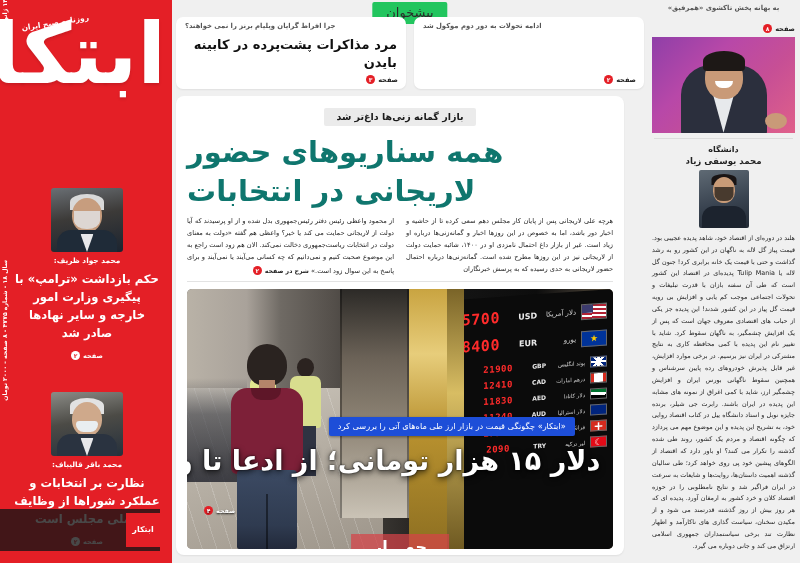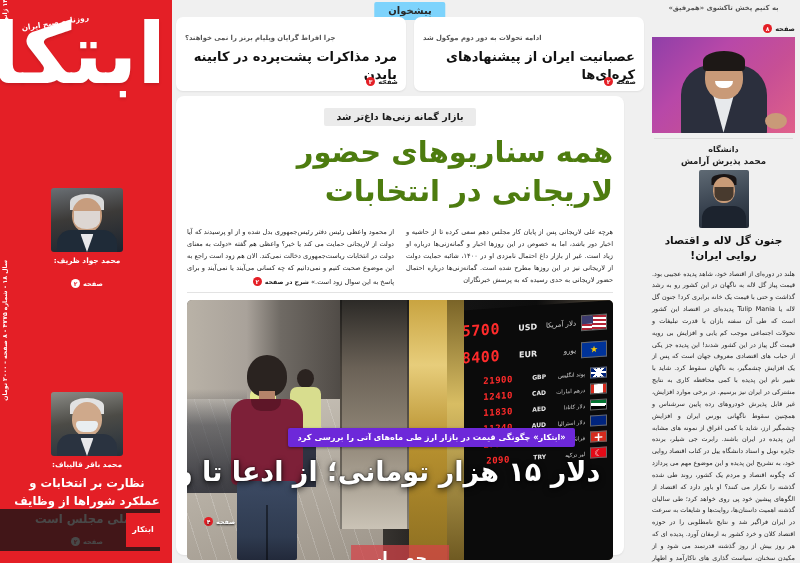--- a/index.html
+++ b/index.html
@@ -166,33 +166,33 @@
   .wm-text {
     color: #ffffff; font-size: 11.5px; font-weight: 700;
     line-height: 1.15; direction: ltr; text-align: left;
     font-family: "Liberation Sans", sans-serif;
   }
 
   
   .topstrip { position: absolute; top: 0; right: 156px; left: 176px; height: 92px; }
   .peshkhan {
     position: absolute; top: 2px; left: 50%; transform: translateX(-50%);
-    background: #7dd3fc; color: #2a2a2a;
-    font-size: 10px; font-weight: 700;
+    background: #22c55e; color: #2a2a2a;
+    font-size: 13px; font-weight: 400;
     padding: 3px 14px 4px; border-radius: 2px;
   }
   .news-cards {
     position: absolute; top: 17px; left: 0; right: 0;
     display: flex; gap: 8px; direction: rtl;
   }
   .ncard {
     flex: 1 1 0;
     background: #ffffff;
     border-radius: 7px;
-    padding: 17px 9px 7px;
+    padding: 5px 9px 7px;
     min-height: 72px;
     position: relative;
     box-shadow: 0 1px 2px rgba(0,0,0,.07);
   }
   .ncard-kicker {
     font-size: 6.8px; color: #555; font-weight: 600;
     text-align: left; margin-bottom: 5px; line-height: 1.3;
   }
   .ncard-title {
     font-size: 13px; font-weight: 700; color: #111;
@@ -210,24 +210,24 @@
   }
   .lead-kicker {
     background: #ebebeb; color: #1a1a1a;
     font-size: 9.5px; font-weight: 700;
     padding: 3px 12px 4px;
     display: inline-block; border-radius: 2px;
     margin: 0 auto 7px; 
   }
   .kicker-row { text-align: center; }
   .lead-head {
-    text-align: right;
-    font-size: 29px; font-weight: 700; color: #4d7c0f;
+    text-align: left;
+    font-size: 29px; font-weight: 700; color: #0f766e;
     line-height: 1.35; letter-spacing: -.9px;
-    margin-bottom: 15px;
+    margin-bottom: 4px;
   }
   .lead-body {
     display: flex; gap: 12px; direction: rtl;
     font-size: 6.6px; color: #1e1e1e;
     line-height: 1.82; text-align: justify;
     padding-bottom: 4px;
     border-bottom: 1px solid #e3e3e3;
     margin-bottom: 7px;
   }
   .lead-col { flex: 1 1 0; }
@@ -375,22 +375,22 @@
   .p3-head { position: absolute; left: 9px; top: 0; width: 14px; height: 15px; border-radius: 50%; background: #241d1a; }
   .p3-body { position: absolute; left: 3px; top: 14px; width: 26px; height: 42px; background: #e3e88f; border-radius: 6px 6px 2px 2px; }
   .p3-legs { position: absolute; left: 7px; top: 55px; width: 18px; height: 37px; background: #2c3040; }
   .crowd {
     position: absolute; left: 0; bottom: 26%; width: 14%; height: 40%;
     background: linear-gradient(180deg, rgba(40,40,48,.0) 0%, rgba(35,38,48,.55) 35%, rgba(30,32,42,.8) 100%);
   }
 
   .hero-caption {
     position: absolute; right: 9%; top: 49%;
-    background: #6d28d9; color: #ffffff;
-    font-size: 8.2px; font-weight: 700;
+    background: #1d4ed8; color: #ffffff;
+    font-size: 8.2px; font-weight: 400;
     padding: 4px 9px 5px;
     border-radius: 2px;
     white-space: nowrap;
     box-shadow: 0 1px 3px rgba(0,0,0,.4);
   }
   .hero-title {
     position: absolute; right: 3%; top: 60%;
     color: #ffffff;
     font-size: 27px; font-weight: 700;
     letter-spacing: -.8px;
@@ -520,20 +520,21 @@
 
     <div class="side-card" style="top:188px;">
       <div class="side-photo p1">
         <div class="hair"></div>
           <div class="face"></div>
           <div class="beard"></div>
         <div class="suit"></div>
           <div class="shirt"></div>
       </div>
       <div class="side-kicker">محمد جواد ظریف:</div>
+      <div class="side-title">حکم بازداشت «ترامپ» با پیگیری وزارت امور خارجه و سایر نهادها صادر شد</div>
       <div class="pagebadge">
         <span>صفحه</span>
         <span class="dot">۲</span>
       </div>
     </div>
 
     <div class="side-card" style="top:392px;">
       <div class="side-photo p2">
         <div class="hair h2"></div>
           <div class="face f2"></div>
@@ -552,21 +553,20 @@
     <div class="watermark">
       <div class="wm-logo">ابتکار</div>
     </div>
   </div>
 
   <div class="topstrip">
     <div class="peshkhan">پیشخوان</div>
     <div class="news-cards">
       <div class="ncard">
         <div class="ncard-kicker">ادامه تحولات به دور دوم موکول شد</div>
-        <div class="ncard-title">عصبانیت ایران از پیشنهادهای کره‌ای‌ها</div>
         <div class="pagebadge dark">
           <span>صفحه</span>
           <span class="dot">۲</span>
         </div>
       </div>
       <div class="ncard">
         <div class="ncard-kicker">جرا افراط گرایان ویلیام برنز را نمی خواهند؟</div>
         <div class="ncard-title">مرد مذاکرات پشت‌پرده در کابینه بایدن</div>
         <div class="pagebadge dark">
           <span>صفحه</span>
@@ -676,47 +676,46 @@
       <div class="hero-pagebadge">
         <span>صفحه</span>
         <span class="dot">۴</span>
       </div>
       <div class="jamar-badge">جمـــار</div>
     </div>
   </div>
 
   <div class="rightcol">
     <div>
-      <div class="rc-kicker">به کنیم پخش تاکشوی «همرفیق»</div>
+      <div class="rc-kicker">به بهانه پخش تاکشوی «همرفیق»</div>
       <div class="rc-badge-row">
         <div class="pagebadge dark">
           <span>صفحه</span>
           <span class="dot">۸</span>
         </div>
       </div>
       <div class="celeb-photo">
         <div class="celeb-body"></div>
         <div class="celeb-shirt"></div>
         <div class="celeb-head"></div>
         <div class="celeb-hair"></div>
         <div class="celeb-smile"></div>
         <div class="celeb-hand"></div>
       </div>
     </div>
 
     <div class="rc-divider"></div>
 
     <div>
       <div class="ed-label">دانشگاه</div>
-      <div class="ed-author">محمد پذیرش آرامش</div>
+      <div class="ed-author">محمد یوسفی زیاد</div>
       <div class="ed-photo">
         <div class="ed-hair"></div>
           <div class="ed-face"></div>
         <div class="ed-beard"></div>
           <div class="ed-suit"></div>
       </div>
-      <div class="ed-title">جنون گل لاله و اقتصاد روایی ایران!</div>
       <div class="ed-body">هلند در دوره‌ای از اقتصاد خود، شاهد پدیده عجیبی بود. قیمت پیاز گل لاله به ناگهان در این کشور رو به رشد گذاشت و حتی با قیمت یک خانه برابری کرد! جنون گل لاله یا Tulip Mania پدیده‌ای در اقتصاد این کشور است که طی آن سفته بازان با قدرت تبلیغات و تحولات اجتماعی موجب کم یابی و افزایش بی رویه قیمت گل پیاز در این کشور شدند! این پدیده جز یکی از حباب های اقتصادی معروف جهان است که پس از یک افزایش چشمگیر، به ناگهان سقوط کرد. شاید با تغییر نام این پدیده با کمی محافظه کاری به نتایج مشترکی در ایران نیز برسیم. در برخی موارد افزایش، غیر قابل پذیرش خودروهای رده پایین سرشناس و همچنین سقوط ناگهانی بورس ایران و افزایش چشمگیر ارز، شاید با کمی اغراق از نمونه های مشابه این پدیده در ایران باشند. رابرت جی شیلر، برنده جایزه نوبل و استاد دانشگاه ییل در کتاب اقتصاد روایی خود، به تشریح این پدیده و این موضوع مهم می پردازد که چگونه اقتصاد و مردم یک کشور، روند طی شده گذشته را تکرار می کنند؟ او باور دارد که اقتصاد از الگوهای پیشین خود پی روی خواهد کرد؛ طی سالیان گذشته اهمیت داستان‌ها، روایت‌ها و شایعات به سرعت در ایران فراگیر شد و نتایج نامطلوبی را در حوزه اقتصاد کلان و خرد کشور به ارمغان آورد. پدیده ای که هر روز بیش از روز گذشته قدرتمند می شود و از مکیدن سخنان، سیاست گذاری های ناکارآمد و اظهار نظارت تند برخی سیاستمداران جمهوری اسلامی ارتزاق می کند و جانی دوباره می گیرد.</div>
 
     </div>
   </div>
 
 </div>
 
 </body></html>

